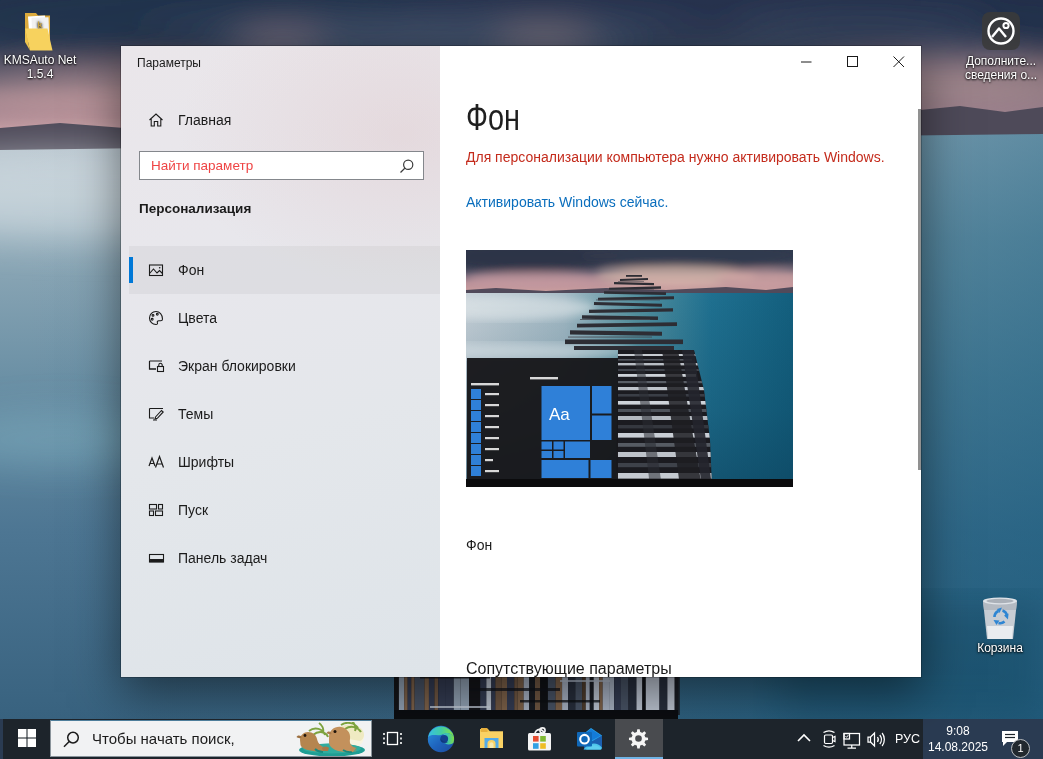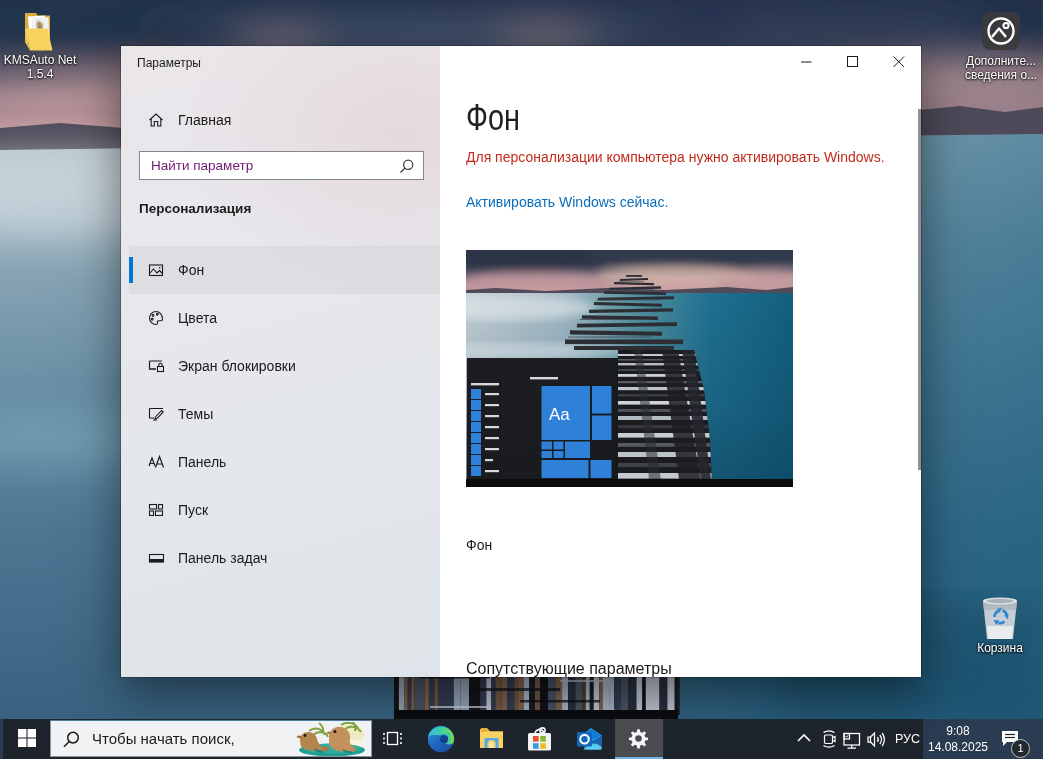--- a/index.html
+++ b/index.html
@@ -201,21 +201,21 @@
     <div class="abs" style="left:16px; top:10px; font-size:12px; color:#1a1a1a;">Параметры</div>
 
     <div class="navitem" style="top:50px;">
       <svg width="16" height="16" viewBox="0 0 16 16" fill="none" stroke="#1b1b1b" stroke-width="1.1">
         <path d="M1.5,8 L8,2 L14.5,8 M3.2,7 L3.2,14 L6.3,14 L6.3,9.5 L9.7,9.5 L9.7,14 L12.8,14 L12.8,7"></path>
       </svg>
       <div class="lbl">Главная</div>
     </div>
 
     <div class="abs" style="left:18px; top:105px; width:285px; height:29px; background:#fff; border:1px solid #84878c;">
-      <div class="abs" style="left:11px; top:0; line-height:27px; font-size:13.5px; color:#701a75;">Найти параметр</div>
+      <div class="abs" style="left:11px; top:0; line-height:27px; font-size:13.5px; color:#ef4444;">Найти параметр</div>
       <svg class="abs" style="right:8px; top:6px;" width="16" height="16" viewBox="0 0 16 16" fill="none" stroke="#3a3a3a" stroke-width="1.2">
         <circle cx="9.2" cy="6.8" r="4.6"></circle>
         <path d="M5.8,10.3 L1.5,14.5"></path>
       </svg>
     </div>
     <div class="abs" style="left:18px; top:155px; font-size:13.5px; font-weight:700; color:#1b1b1b;">Персонализация</div>
 
     <div class="navitem" style="top:200px; background:rgba(0,0,0,0.04);">
       <div class="abs" style="left:0; top:11px; width:4px; height:26px; background:#0078d7;"></div>
       <svg width="16" height="16" viewBox="0 0 16 16" fill="none" stroke="#1b1b1b" stroke-width="1.1">
@@ -248,21 +248,21 @@
         <path d="M1.5,2.5 L15,2.5 M1.5,2.5 L1.5,12 L6,12 M5,14 L9,14"></path>
         <path d="M7.5,11 L13.5,4.5 L15.2,6 L9.3,12.3 L7,13 Z"></path>
       </svg>
       <div class="lbl">Темы</div>
     </div>
     <div class="navitem" style="top:392px;">
       <svg width="17" height="16" viewBox="0 0 17 16" fill="none" stroke="#1b1b1b" stroke-width="1.2">
         <path d="M1,12 L4,4 L7,12 M2,9.5 L6,9.5"></path>
         <path d="M7.5,13.5 L11.5,2.5 L15.5,13.5 M9,10 L14,10"></path>
       </svg>
-      <div class="lbl">Панель</div>
+      <div class="lbl">Шрифты</div>
     </div>
     <div class="navitem" style="top:440px;">
       <svg width="16" height="16" viewBox="0 0 16 16" fill="none" stroke="#1b1b1b" stroke-width="1.1">
         <rect x="1.5" y="2.5" width="7" height="4.5"></rect>
         <rect x="10.5" y="2.5" width="4" height="4.5"></rect>
         <rect x="1.5" y="9" width="4" height="4.5"></rect>
         <rect x="7.5" y="9" width="7" height="4.5"></rect>
       </svg>
       <div class="lbl">Пуск</div>
     </div>

